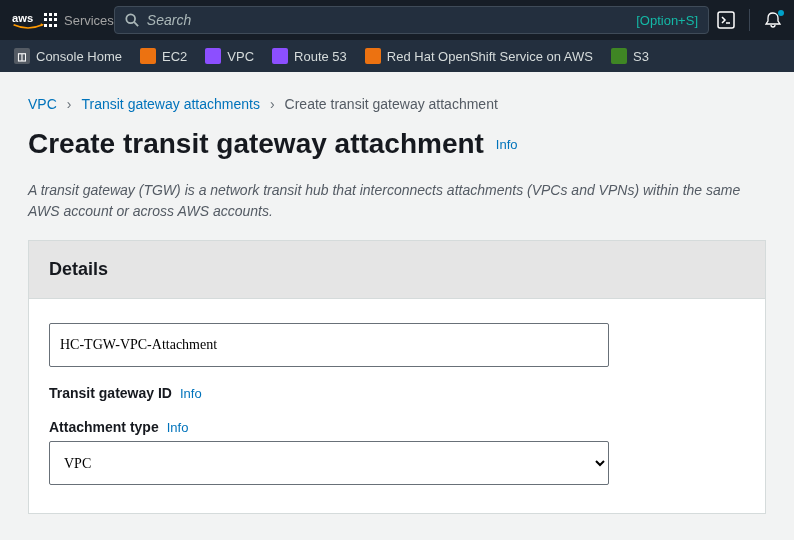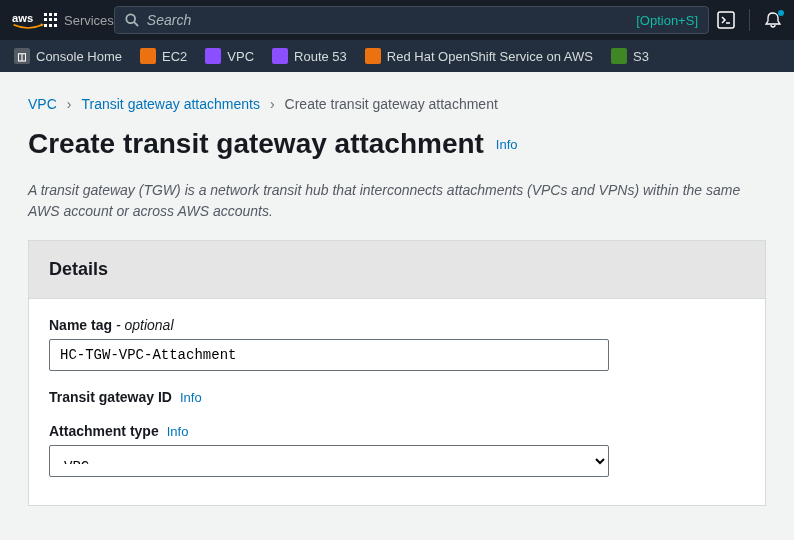--- a/index.html
+++ b/index.html
@@ -103,27 +103,27 @@
     font-size: 18px; font-weight: 700;
   }
   .panel-body { padding: 18px 20px 10px; }
   .field { margin-bottom: 18px; }
   .field-label { font-weight: 700; font-size: 14px; }
   .field-label .opt { font-weight: 400; font-style: italic; }
   .field-help { color: #687078; font-size: 12px; margin-top: 2px; }
   .field-row-label { display:flex; align-items:center; gap:8px; }
   .txt-input, .select {
     width: 560px;
-    height: 32px;
+    height: 44px;
     border: 1px solid #687078;
     border-radius: 2px;
     padding: 12px 10px;
     font-size: 14px;
     margin-top: 6px;
-    font-family: Liberation Mono, monospace;
+    font-family: Liberation Serif, serif;
     background:#fff;
   }
   .select-wrap { position: relative; width: 560px; }
   .select { width: 100%; appearance: auto; }
 </style>
 </head>
 <body>
 
 <div class="topnav">
   <span class="aws-logo">
@@ -212,23 +212,20 @@
   <h1>Create transit gateway attachment</h1>
   <a class="info-link">Info</a>
 </div>
 <div class="page-desc">A transit gateway (TGW) is a network transit hub that interconnects attachments (VPCs and VPNs) within the same AWS account or across AWS accounts.</div>
 
 <div class="panel">
   <div class="panel-head">Details</div>
   <div class="panel-body">
 
     <div class="field">
-      <div class="field-label">
-        <span>Name tag</span><span class="opt"> - optional</span>
-      </div>
       <input class="txt-input" value="HC-TGW-VPC-Attachment" style="">
     </div>
 
     <div class="field">
       <div class="field-row-label">
         <span class="field-label">Transit gateway ID</span>
         <a class="info-link" style="margin-left:0;vertical-align:0">Info</a>
       </div>
     </div>
 

